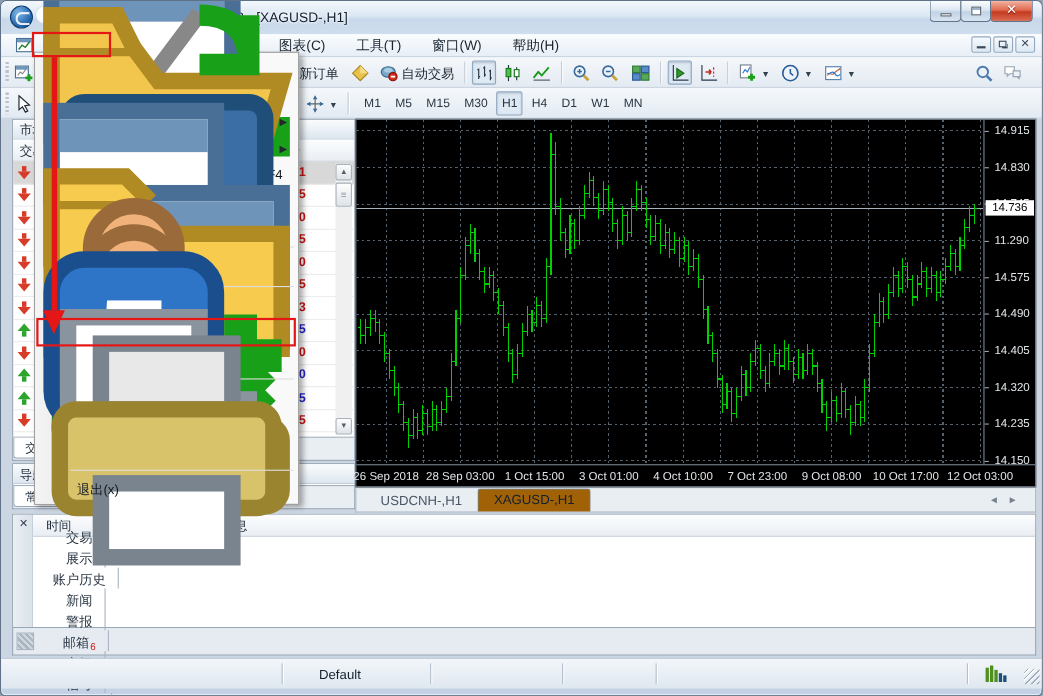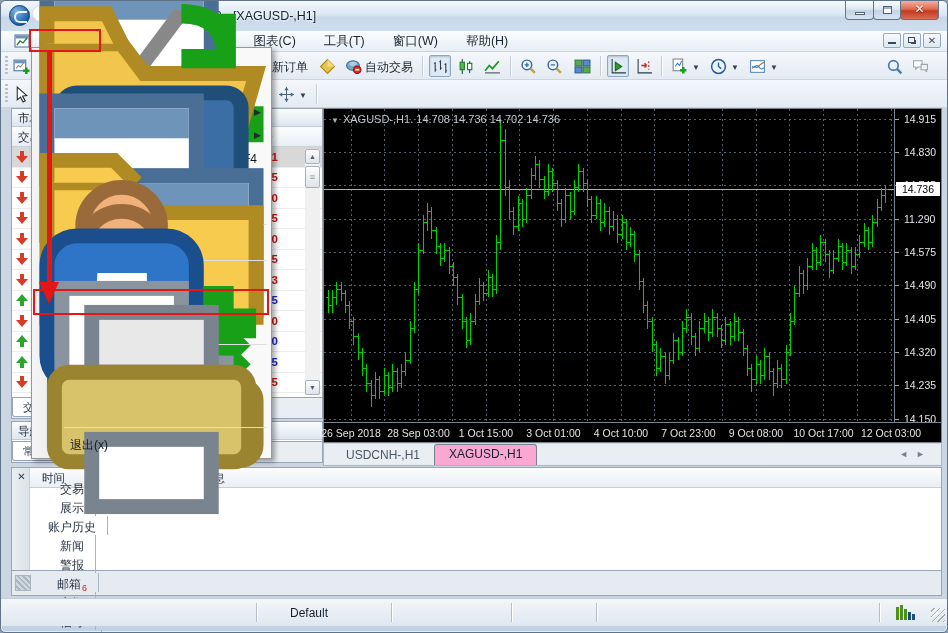--- a/index.html
+++ b/index.html
@@ -125,21 +125,21 @@
     font-size:10.5px; text-align:center; line-height:14px; }
   .time-axis { position:absolute; left:0; top:313px; width:617px; height:20px; border-top:1px solid #78848f; }
   .ttick { position:absolute; top:4px; font-size:10.5px; color:#dfe3e7; transform:translateX(-50%); white-space:nowrap; }
   .chart-header { position:absolute; left:7px; top:4px; font-size:11px; color:#c2c8ce; }
   .chart-header .tri { font-size:8px; margin-right:4px; color:#aab2ba; }
 
   
   .charttabs { position:absolute; left:322px; top:443px; width:619px; height:22px; background:#e9eef3;
     border:1px solid #aab6c2; border-top:none; display:flex; align-items:flex-end; padding-left:8px; }
   .ctab { font-size:12px; color:#4a5664; padding:2px 14px 3px 14px; }
-  .ctab[data-active="true"] { background:#f9a8d4; border:1px solid #78848f; border-bottom:none;
+  .ctab[data-active="true"] { background:#a16207; border:1px solid #78848f; border-bottom:none;
     border-radius:3px 3px 0 0; color:#10202e; height:21px; }
   .ctab-arrows { position:absolute; right:8px; top:5px; font-size:9px; color:#77828e; letter-spacing:8px; }
 
   
   .terminal { position:absolute; left:10px; top:466px; width:931px; height:104px;
     background:#fff; border:1px solid #98a6b6; }
   .term-strip { position:absolute; left:0; top:0; width:18px; height:102px;
     background:linear-gradient(90deg,#e9eef3,#dbe3ea); border-right:1px solid #c5cfd9; }
   .term-close { position:absolute; left:3px; top:3px; width:13px; height:13px; font-size:10px;
     font-weight:bold; color:#33404e; text-align:center; line-height:12px; }
@@ -376,20 +376,32 @@
         </svg>
       </div>
     <div class="tbtn" style="left:274px;">
         <svg viewBox="0 0 16 16">
           <path d="M8 1v14M1 8h14" stroke="#5a646e"></path>
           <path d="M8 1l-2 3h4zM8 15l-2-3h4zM1 8l3-2v4zM15 8l-3-2v4z" fill="#3a6a9a"></path>
         </svg>
       </div>
     <span class="tdrop" style="left:298px;">▼</span>
     <div class="tsep" style="left:315px;"></div>
+    <div class="tfbar">
+
+    <div class="tfbtn">M1</div>
+        <div class="tfbtn">M5</div>
+        <div class="tfbtn">M15</div>
+        <div class="tfbtn">M30</div>
+        <div class="tfbtn" data-active="true">H1</div>
+        <div class="tfbtn">H4</div>
+        <div class="tfbtn">D1</div>
+        <div class="tfbtn">W1</div>
+        <div class="tfbtn">MN</div>
+      </div>
   </div>
 
   <div class="client-bg"></div>
 
   <div class="panel mw">
     <div class="ptitle">市场报价</div>
     <div class="mw-header">
       <span class="c1">交易品种</span>
       <span class="c2">卖价</span>
       <span class="c3">买价</span>
@@ -911,23 +923,20 @@
         <div class="ttick" style="left: 27px;">26 Sep 2018</div>
         <div class="ttick" style="left: 94.5px;">28 Sep 03:00</div>
         <div class="ttick" style="left: 162px;">1 Oct 15:00</div>
         <div class="ttick" style="left: 229.5px;">3 Oct 01:00</div>
         <div class="ttick" style="left: 297px;">4 Oct 10:00</div>
         <div class="ttick" style="left: 364.5px;">7 Oct 23:00</div>
         <div class="ttick" style="left: 432px;">9 Oct 08:00</div>
         <div class="ttick" style="left: 499.5px;">10 Oct 17:00</div>
         <div class="ttick" style="left: 567px;">12 Oct 03:00</div>
       </div>
-    <div class="chart-header">
-      <span class="tri">▼</span><span>XAGUSD-,H1. 14.708 14.736 14.702 14.736</span>
-    </div>
   </div>
 
   <div class="charttabs">
     <div style="display:flex; align-items:flex-end;">
 
     <div class="ctab">USDCNH-,H1</div>
         <div class="ctab" data-active="true">XAGUSD-,H1</div>
       </div>
     <div class="ctab-arrows">◄►</div>
   </div>

